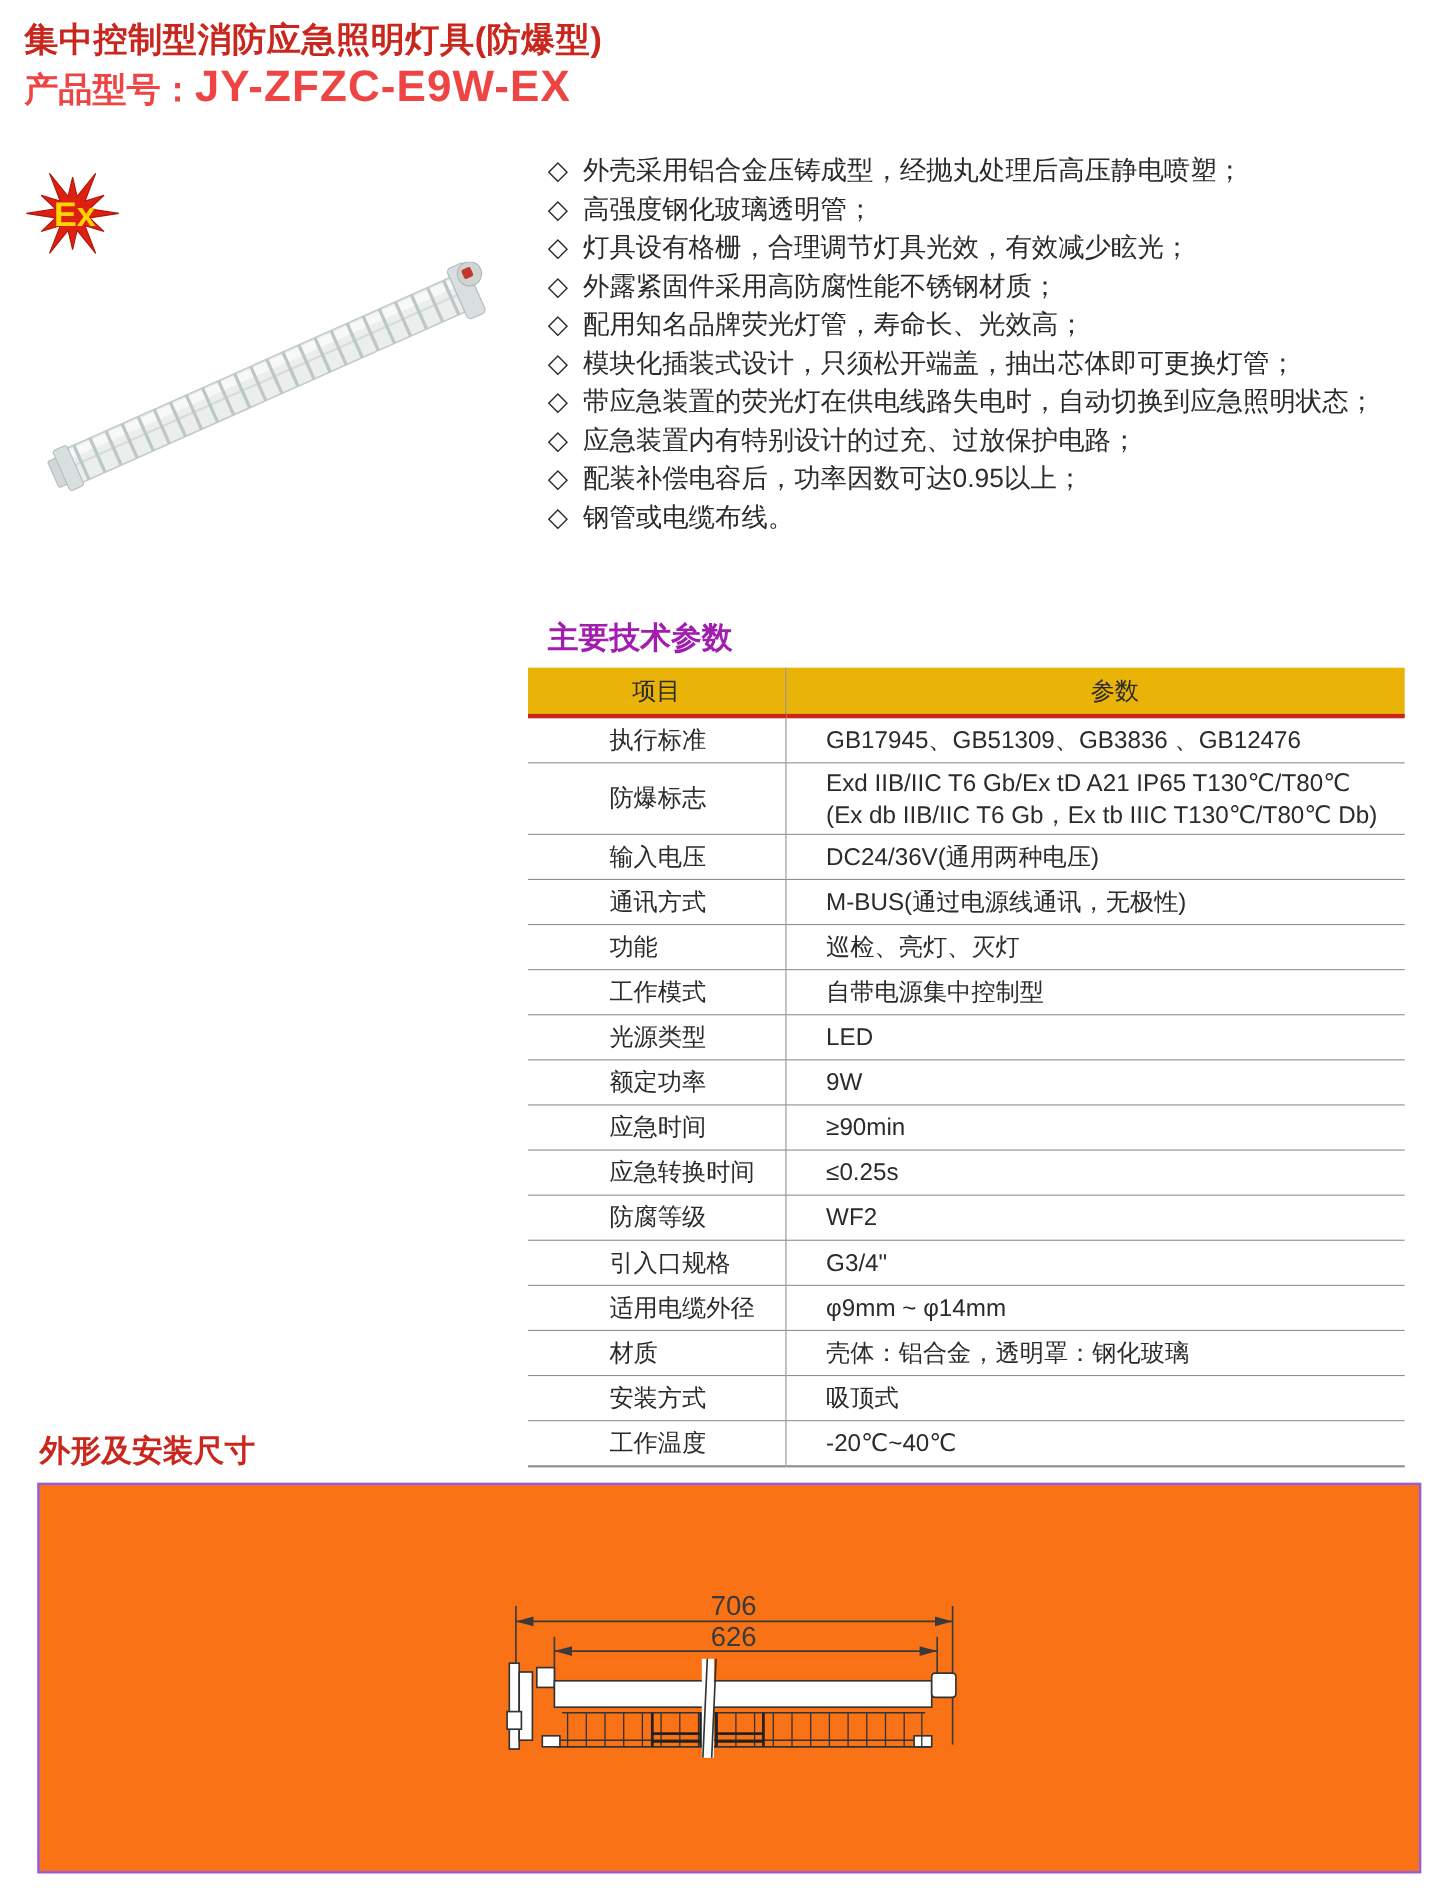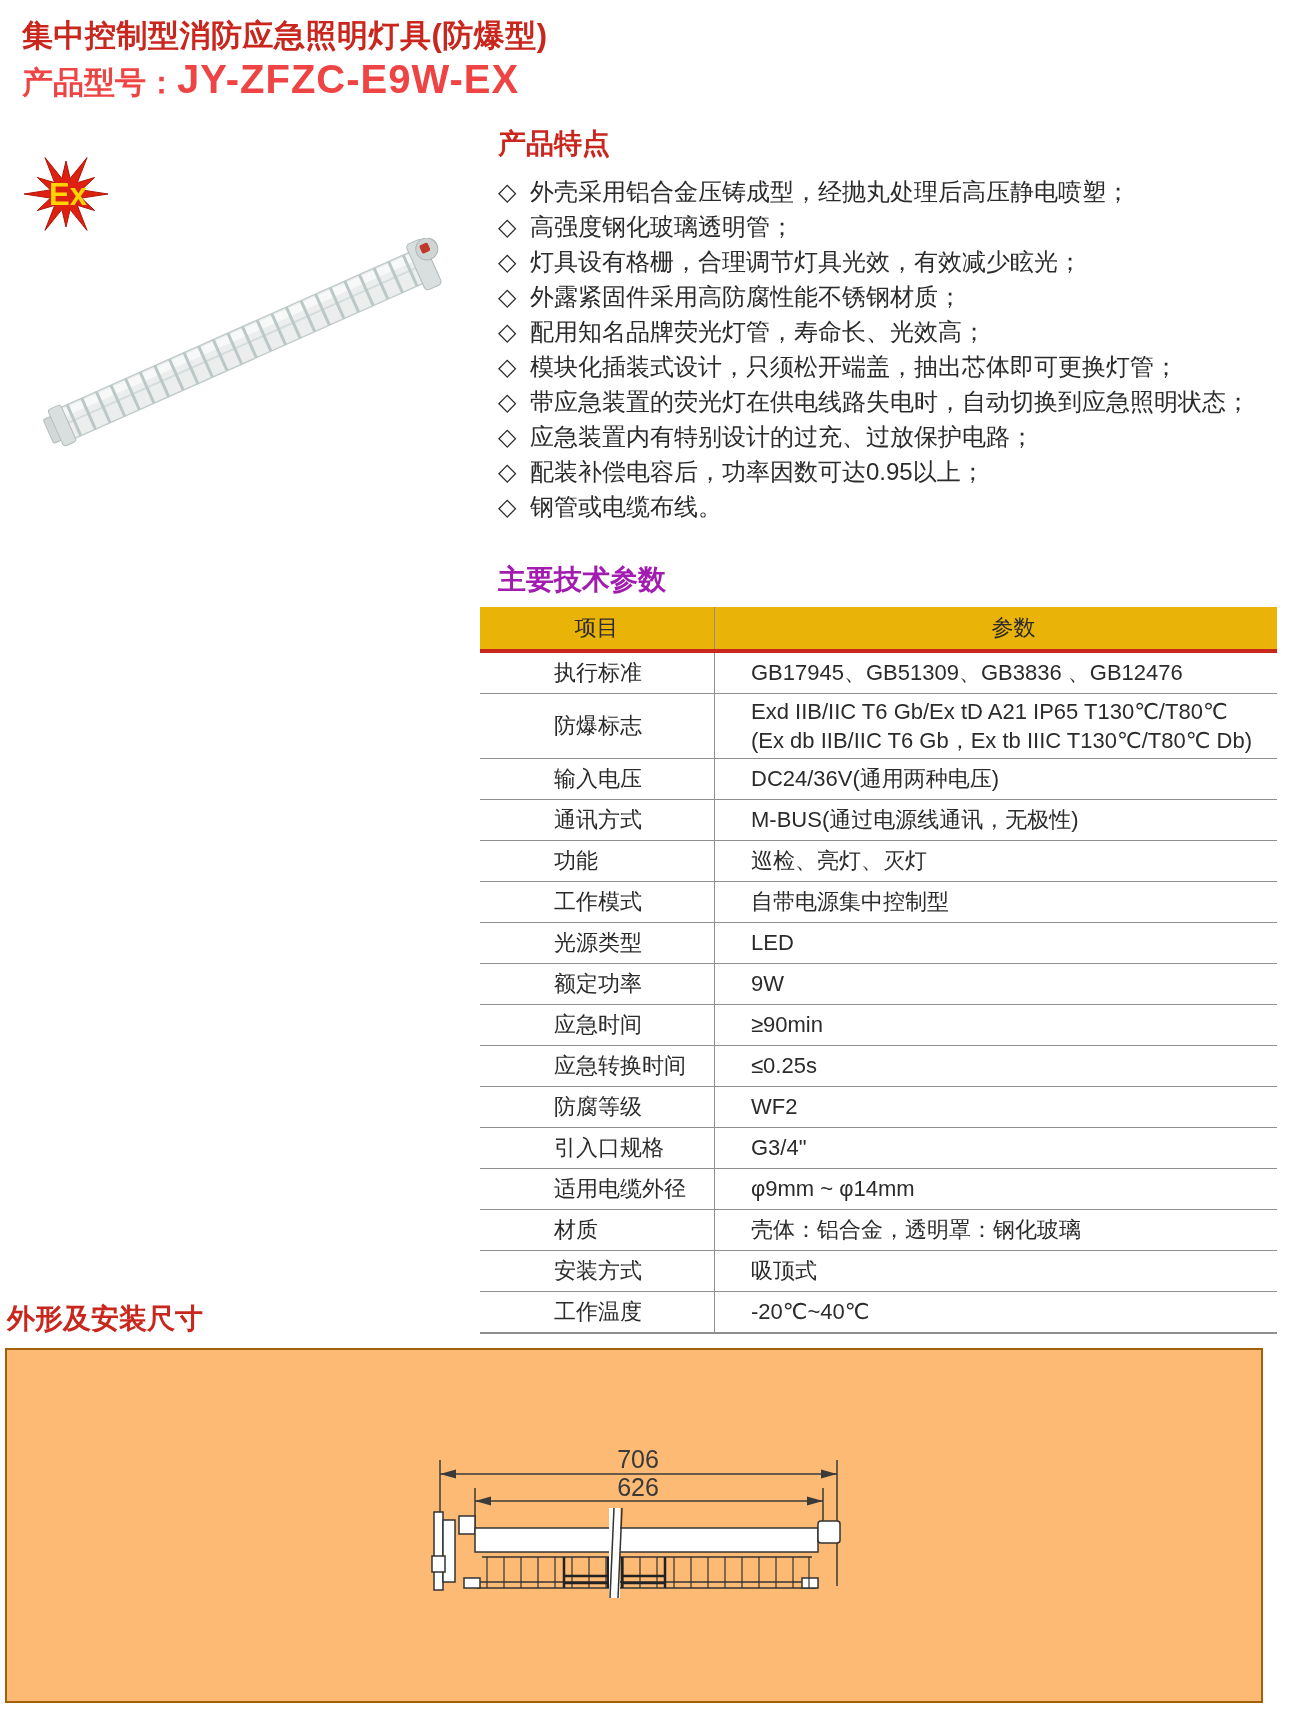--- a/index.html
+++ b/index.html
@@ -30,23 +30,23 @@
     background:#eab308;font-weight:normal;height:40px;font-size:22px;
     border-bottom:4px solid #c9261d;text-align:center;
   }
   table.params td{border-bottom:1px solid #8f8f8f;height:34px;padding:3px 0;}
   table.params tr:last-child td{border-bottom:2px solid #8f8f8f;}
   table.params .c1{width:233px;padding-left:74px;border-right:1px solid #8f8f8f;}
   table.params .c2{padding-left:36px;}
   table.params th.c1{padding-left:0;}
   table.params .two-line div{line-height:29px;}
   
-  .dims{position:absolute;left:5px;top:1300px;width:1256px;}
+  .dims{position:absolute;left:34px;top:1300px;width:1256px;}
   .dims h2{margin:0 0 10px 2px;font-size:28px;font-weight:bold;color:#c9261d;line-height:38px;}
-  .dims-box{width:1254px;height:351px;border:2px solid #a16207;background:#fdba74;}
+  .dims-box{width:1254px;height:351px;border:2px solid #8b5cf6;background:#f97316;}
   .dims-box svg{display:block;}
   svg text.dimnum{font-family:"Liberation Sans","DejaVu Sans",sans-serif;font-size:25px;fill:#3a3a3a;}
   svg text.exword{font-family:"Liberation Sans","DejaVu Sans",sans-serif;font-weight:bold;font-size:31px;fill:#ffd400;}
 </style>
 </head>
 <body>
 
 <div class="title-block">
   <div class="title-line1">集中控制型消防应急照明灯具(防爆型)</div>
   <div class="title-line2">
@@ -78,21 +78,20 @@
       <rect x="10" y="87" width="14" height="40" rx="3" fill="#d9dede" stroke="#b5bcbc"></rect>
 
       <rect x="404" y="82" width="18" height="50" rx="4" fill="#d9dede" stroke="#b2b9b9"></rect>
       <circle cx="422" cy="94" r="11" fill="#cfd5d5" stroke="#aeb5b5"></circle>
       <rect x="416" y="88" width="9" height="9" rx="2" fill="#c0392b"></rect>
     </g>
   </svg>
 </div>
 
 <div class="features">
-  <h2>产品特点</h2>
   <ul class="feature-list">
     <li><span class="diamond">◇</span><span>外壳采用铝合金压铸成型，经抛丸处理后高压静电喷塑；</span></li>
     <li><span class="diamond">◇</span><span>高强度钢化玻璃透明管；</span></li>
     <li><span class="diamond">◇</span><span>灯具设有格栅，合理调节灯具光效，有效减少眩光；</span></li>
     <li><span class="diamond">◇</span><span>外露紧固件采用高防腐性能不锈钢材质；</span></li>
     <li><span class="diamond">◇</span><span>配用知名品牌荧光灯管，寿命长、光效高；</span></li>
     <li><span class="diamond">◇</span><span>模块化插装式设计，只须松开端盖，抽出芯体即可更换灯管；</span></li>
     <li><span class="diamond">◇</span><span>带应急装置的荧光灯在供电线路失电时，自动切换到应急照明状态；</span></li>
     <li><span class="diamond">◇</span><span>应急装置内有特别设计的过充、过放保护电路；</span></li>
     <li><span class="diamond">◇</span><span>配装补偿电容后，功率因数可达0.95以上；</span></li>

